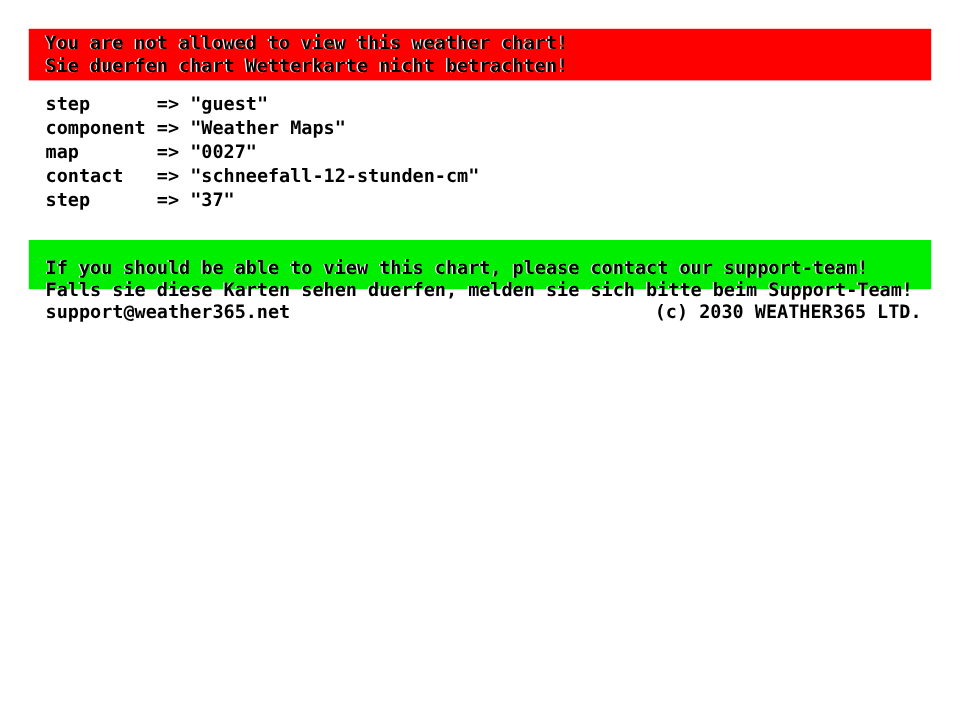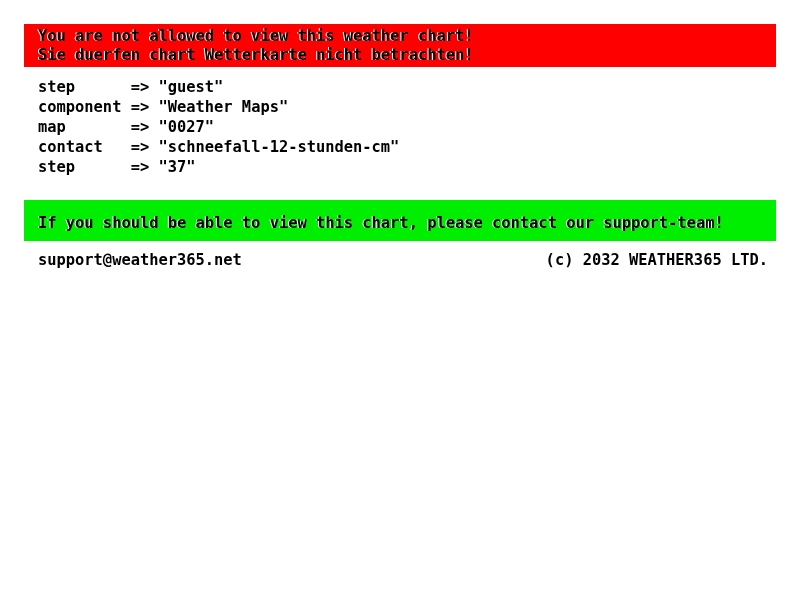--- a/index.html
+++ b/index.html
@@ -37,20 +37,21 @@
   <div class="kv">
     <div class="row"><span class="k">step</span><span class="a">=&gt;</span><span class="v">"guest"</span></div>
     <div class="row"><span class="k">component</span><span class="a">=&gt;</span><span class="v">"Weather Maps"</span></div>
     <div class="row"><span class="k">map</span><span class="a">=&gt;</span><span class="v">"0027"</span></div>
     <div class="row"><span class="k">contact</span><span class="a">=&gt;</span><span class="v">"schneefall-12-stunden-cm"</span></div>
     <div class="row"><span class="k">step</span><span class="a">=&gt;</span><span class="v">"37"</span></div>
   </div>
 
   <div class="banner banner-support" style="background: rgb(0, 238, 0);">
     <div class="bline">If you should be able to view this chart, please contact our support-team!</div>
+    <div class="bline">Falls sie diese Karten sehen duerfen, melden sie sich bitte beim Support-Team!</div>
   </div>
 
   <div class="footer">
     <span>support@weather365.net</span>
-    <span>(c) 2032 WEATHER365 LTD.</span>
+    <span>(c) 2030 WEATHER365 LTD.</span>
   </div>
 
 </div>
 
 </body></html>

